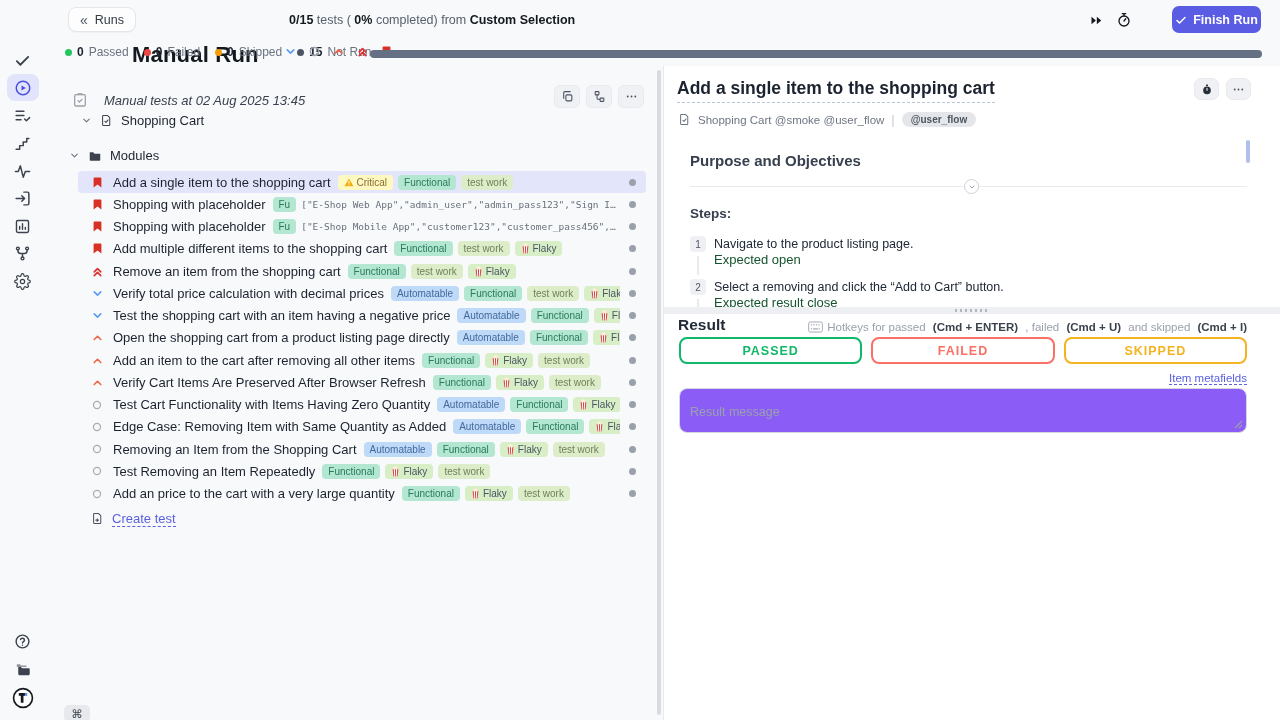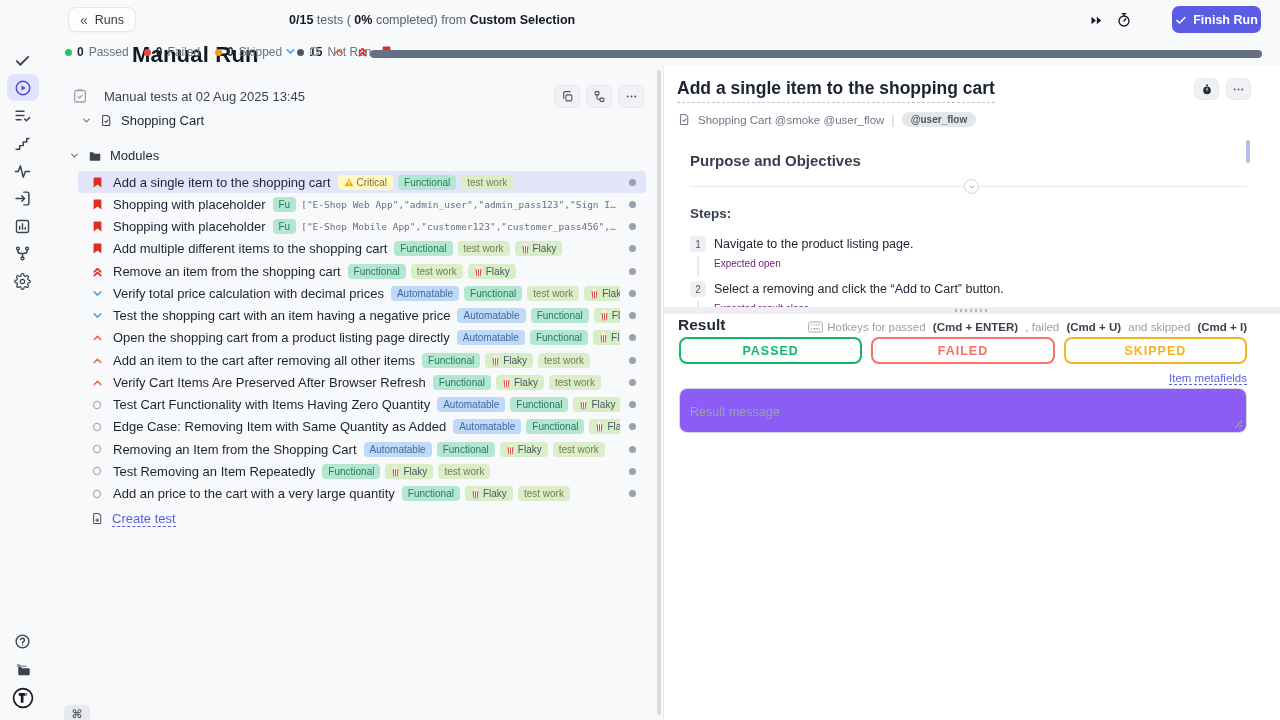--- a/index.html
+++ b/index.html
@@ -35,21 +35,21 @@
   .leg-item { display:flex; align-items:center; gap:5px; }
   .leg-dot { width:7px; height:7px; border-radius:50%; }
   .leg-item b { color:#1d2430; font-weight:700; }
   .leg-item span.lbl { color:#6b7380; }
   .filters { position:absolute; left:238px; top:4px; display:flex; gap:9px; align-items:center; }
   .filters .f { width:15px; height:15px; display:flex; align-items:center; justify-content:center; cursor:pointer; }
   .pbar { position:absolute; left:325px; right:18px; top:10px; height:8px; border-radius:4px; }
 
   
   .left-panel { position:absolute; left:45px; top:66px; width:613px; bottom:0; overflow:hidden; }
-  .lp-header { display:flex; align-items:center; height:24px; margin:18px 14px 0 27px; }
+  .lp-header { display:flex; align-items:flex-end; height:24px; margin:18px 14px 0 27px;font-style:italic; }
   .lp-header .t { margin-left:16px; font-size:13px; color:#3a4250; }
   .lp-header .sp { flex:1; }
   .hbtn { width:26px; height:23px; border-radius:6px; background:#f0f1f4; display:flex; align-items:center; justify-content:center;
           margin-left:6px; cursor:pointer; border:1px solid #e9eaee; }
   .tree-row { display:flex; align-items:center; height:25px; font-size:13px; color:#1d2430; gap:8px; cursor:pointer; }
   .tr-root { margin-left:24px; margin-top:10px; }
   .tr-suite { margin-left:36px; }
   #test-list { margin-top:3px; }
   .trow { height:22.25px; display:flex; align-items:center; margin:0 12px 0 33px; padding:0 26px 0 13px;
           border-radius:4px; position:relative; cursor:pointer; }
@@ -82,21 +82,21 @@
   .p-divider { position:absolute; left:26px; right:33px; top:56px; height:1px; background:#e8eaee; }
   .p-toggle { position:absolute; left:50%; top:49px; margin-left:-8px; width:15px; height:15px; border:1px solid #ccd2da;
         border-radius:50%; background:#fff; display:flex; align-items:center; justify-content:center; cursor:pointer; }
   .steps-h { position:absolute; left:26px; top:76px; font-size:13.5px; font-weight:700; color:#37404e; }
   #steps { position:absolute; left:26px; top:106px; right:40px; }
   .step { position:relative; padding-left:24px; margin-bottom:12px; }
   .step::before { content:''; position:absolute; left:7px; top:20px; bottom:-8px; width:1.5px; background:#e7eaee; }
   .s-num { position:absolute; left:0; top:0; width:16px; height:16px; background:#eef0f3; border-radius:4px;
         font-size:10px; color:#4c5561; display:flex; align-items:center; justify-content:center; }
   .s-act { font-size:12.5px; color:#202937; line-height:16px; }
-  .s-exp { font-size:10px; color:#701a75; margin-top:6px; }
+  .s-exp { font-size:13px; color:#14532d; }
   .drag-handle { position:absolute; left:0; right:0; top:241px; height:7px; background:#edeff2; cursor:row-resize;
         display:flex; align-items:center; justify-content:center; }
   .drag-dots { width:34px; height:3px; background:repeating-linear-gradient(90deg,#b3b8c0 0 2px,transparent 2px 5px); }
 
   .result-h { position:absolute; left:14px; top:250px; font-size:15.5px; font-weight:700; color:#232b37; }
   .hotkeys { position:absolute; right:33px; top:255px; font-size:11.5px; color:#9aa1ac; display:flex; align-items:center; gap:4px; white-space:pre; }
   .hotkeys b { color:#3a424e; }
   .res-buttons { position:absolute; left:15px; right:33px; top:271px; display:flex; gap:9px; }
   .res-btn { flex:1; height:27px; border-width:2px; border-style:solid; border-radius:8px; background:#fff;
         font-size:12.5px; font-weight:700; letter-spacing:1px; cursor:pointer; font-family:inherit; }

